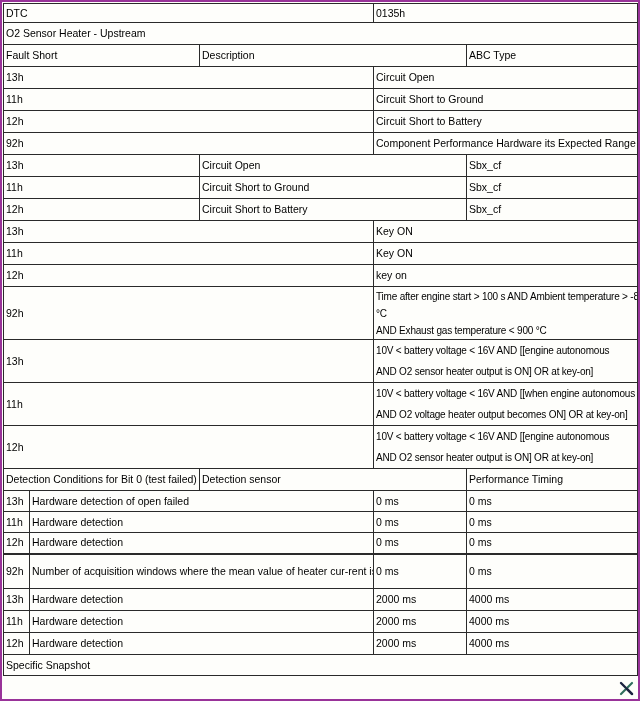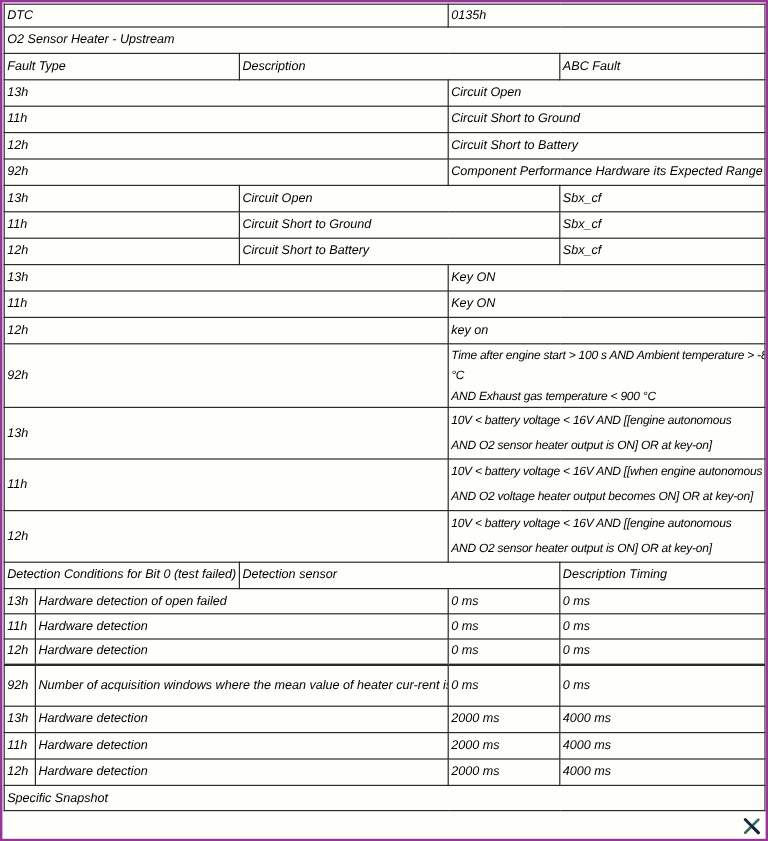--- a/index.html
+++ b/index.html
@@ -18,21 +18,20 @@
     padding:1px;
     overflow:hidden;
     font-family:"Liberation Sans", sans-serif;
     color:var(--c-text);
   }
   table.spec{
     border-collapse:collapse;
     table-layout:fixed;
     width:634px;
     font-size:10.5px;
-    font-style:italic;
   }
   table.spec td{
     border:1px solid var(--c-border);
     padding:0 2px;
     vertical-align:middle;
     white-space:nowrap;
     overflow:hidden;
     line-height:13px;
   }
   tr.h19{height:19px}
@@ -70,23 +69,23 @@
         <tr class="h19">
       <td colspan="3">DTC</td>
       <td colspan="2">0135h</td>
     </tr>
 
     <tr class="hdef">
       <td colspan="5">O2 Sensor Heater - Upstream</td>
     </tr>
 
     <tr class="hdef">
-      <td colspan="2">Fault Type</td>
+      <td colspan="2">Fault Short</td>
       <td colspan="2">Description</td>
-      <td>ABC Fault</td>
+      <td>ABC Type</td>
     </tr>
 
     <tr class="hdef">
       <td colspan="3">13h</td>
       <td colspan="2">Circuit Open</td>
     </tr>
     <tr class="hdef">
       <td colspan="3">11h</td>
       <td colspan="2">Circuit Short to Ground</td>
     </tr>
@@ -156,21 +155,21 @@
       <td colspan="3">12h</td>
       <td colspan="2" class="wrap small lh21">
         <div>10V &lt; battery voltage &lt; 16V AND [[engine autonomous</div>
         <div>AND O2 sensor heater output is ON] OR at key-on]</div>
       </td>
     </tr>
 
     <tr class="hdef">
       <td colspan="2">Detection Conditions for Bit 0 (test failed)</td>
       <td colspan="2">Detection sensor</td>
-      <td>Description Timing</td>
+      <td>Performance Timing</td>
     </tr>
 
     <tr class="h21">
       <td>13h</td>
       <td colspan="2">Hardware detection of open failed</td>
       <td>0 ms</td>
       <td>0 ms</td>
     </tr>
     <tr class="h21">
       <td>11h</td>

